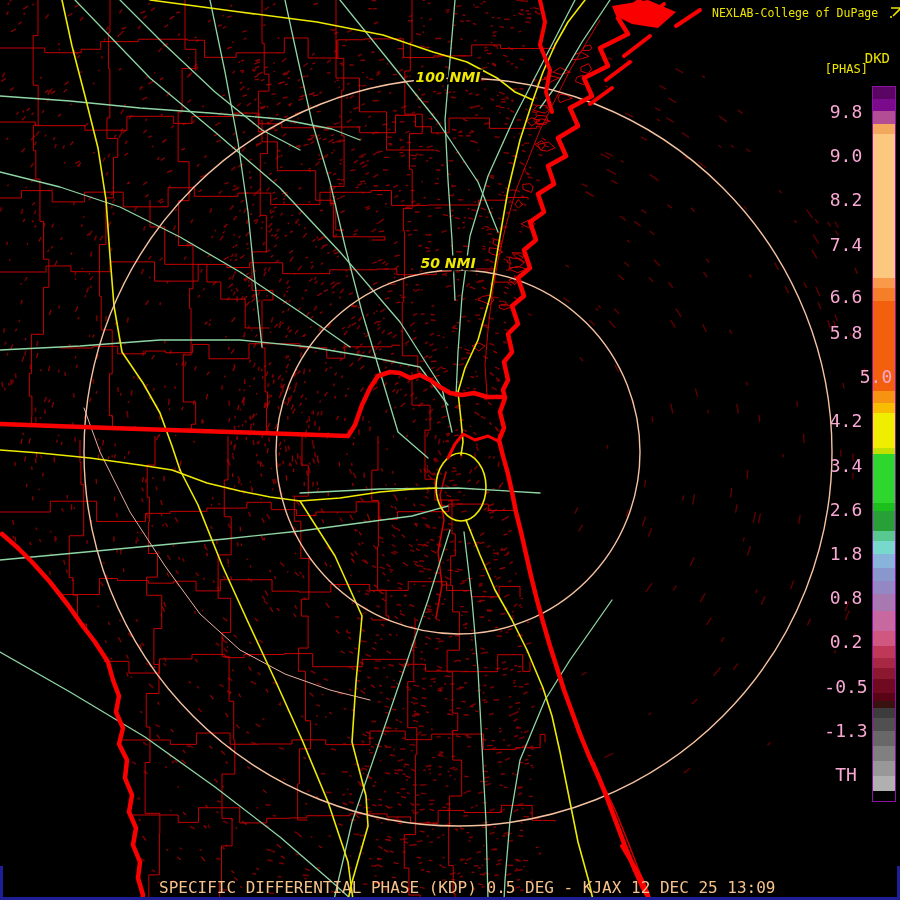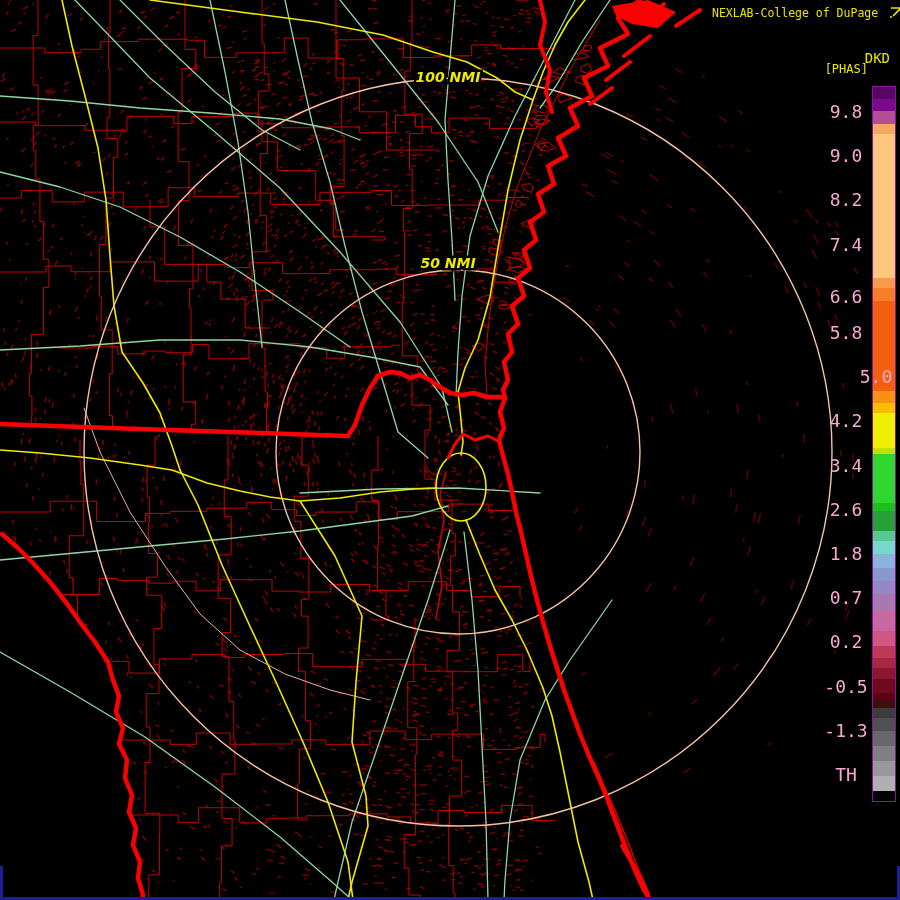--- a/index.html
+++ b/index.html
@@ -207,24 +207,25 @@
       <div class="tick" style="left: 824px; top: 147px;">9.0</div>
       <div class="tick" style="left: 824px; top: 191px;">8.2</div>
       <div class="tick" style="left: 824px; top: 236px;">7.4</div>
       <div class="tick" style="left: 824px; top: 288px;">6.6</div>
       <div class="tick" style="left: 824px; top: 324px;">5.8</div>
       <div class="tick" style="left: 824px; top: 368px; margin-left: 30px;">5.0</div>
       <div class="tick" style="left: 824px; top: 412px;">4.2</div>
       <div class="tick" style="left: 824px; top: 457px;">3.4</div>
       <div class="tick" style="left: 824px; top: 501px;">2.6</div>
       <div class="tick" style="left: 824px; top: 545px;">1.8</div>
-      <div class="tick" style="left: 824px; top: 589px;">0.7</div>
+      <div class="tick" style="left: 824px; top: 589px;">0.8</div>
       <div class="tick" style="left: 824px; top: 633px;">0.2</div>
       <div class="tick" style="left: 824px; top: 678px;">-0.5</div>
       <div class="tick" style="left: 824px; top: 722px;">-1.3</div>
       <div class="tick" style="left: 824px; top: 766px;">TH</div>
     </div>
 
+  <div id="footer-title" class="txt">SPECIFIC DIFFERENTIAL PHASE (KDP) 0.5 DEG - KJAX 12 DEC 25 13:09</div>
 
   <div class="navy" style="left: 0px; top: 897px; width: 900px; height: 3px; background: rgb(30, 30, 150);"></div>
   <div class="navy" style="left: 0px; top: 866px; width: 3px; height: 34px; background: rgb(30, 30, 150);"></div>
   <div class="navy" style="left: 897px; top: 866px; width: 3px; height: 34px; background: rgb(30, 30, 150);"></div>
 </div>
 
 </body></html>

